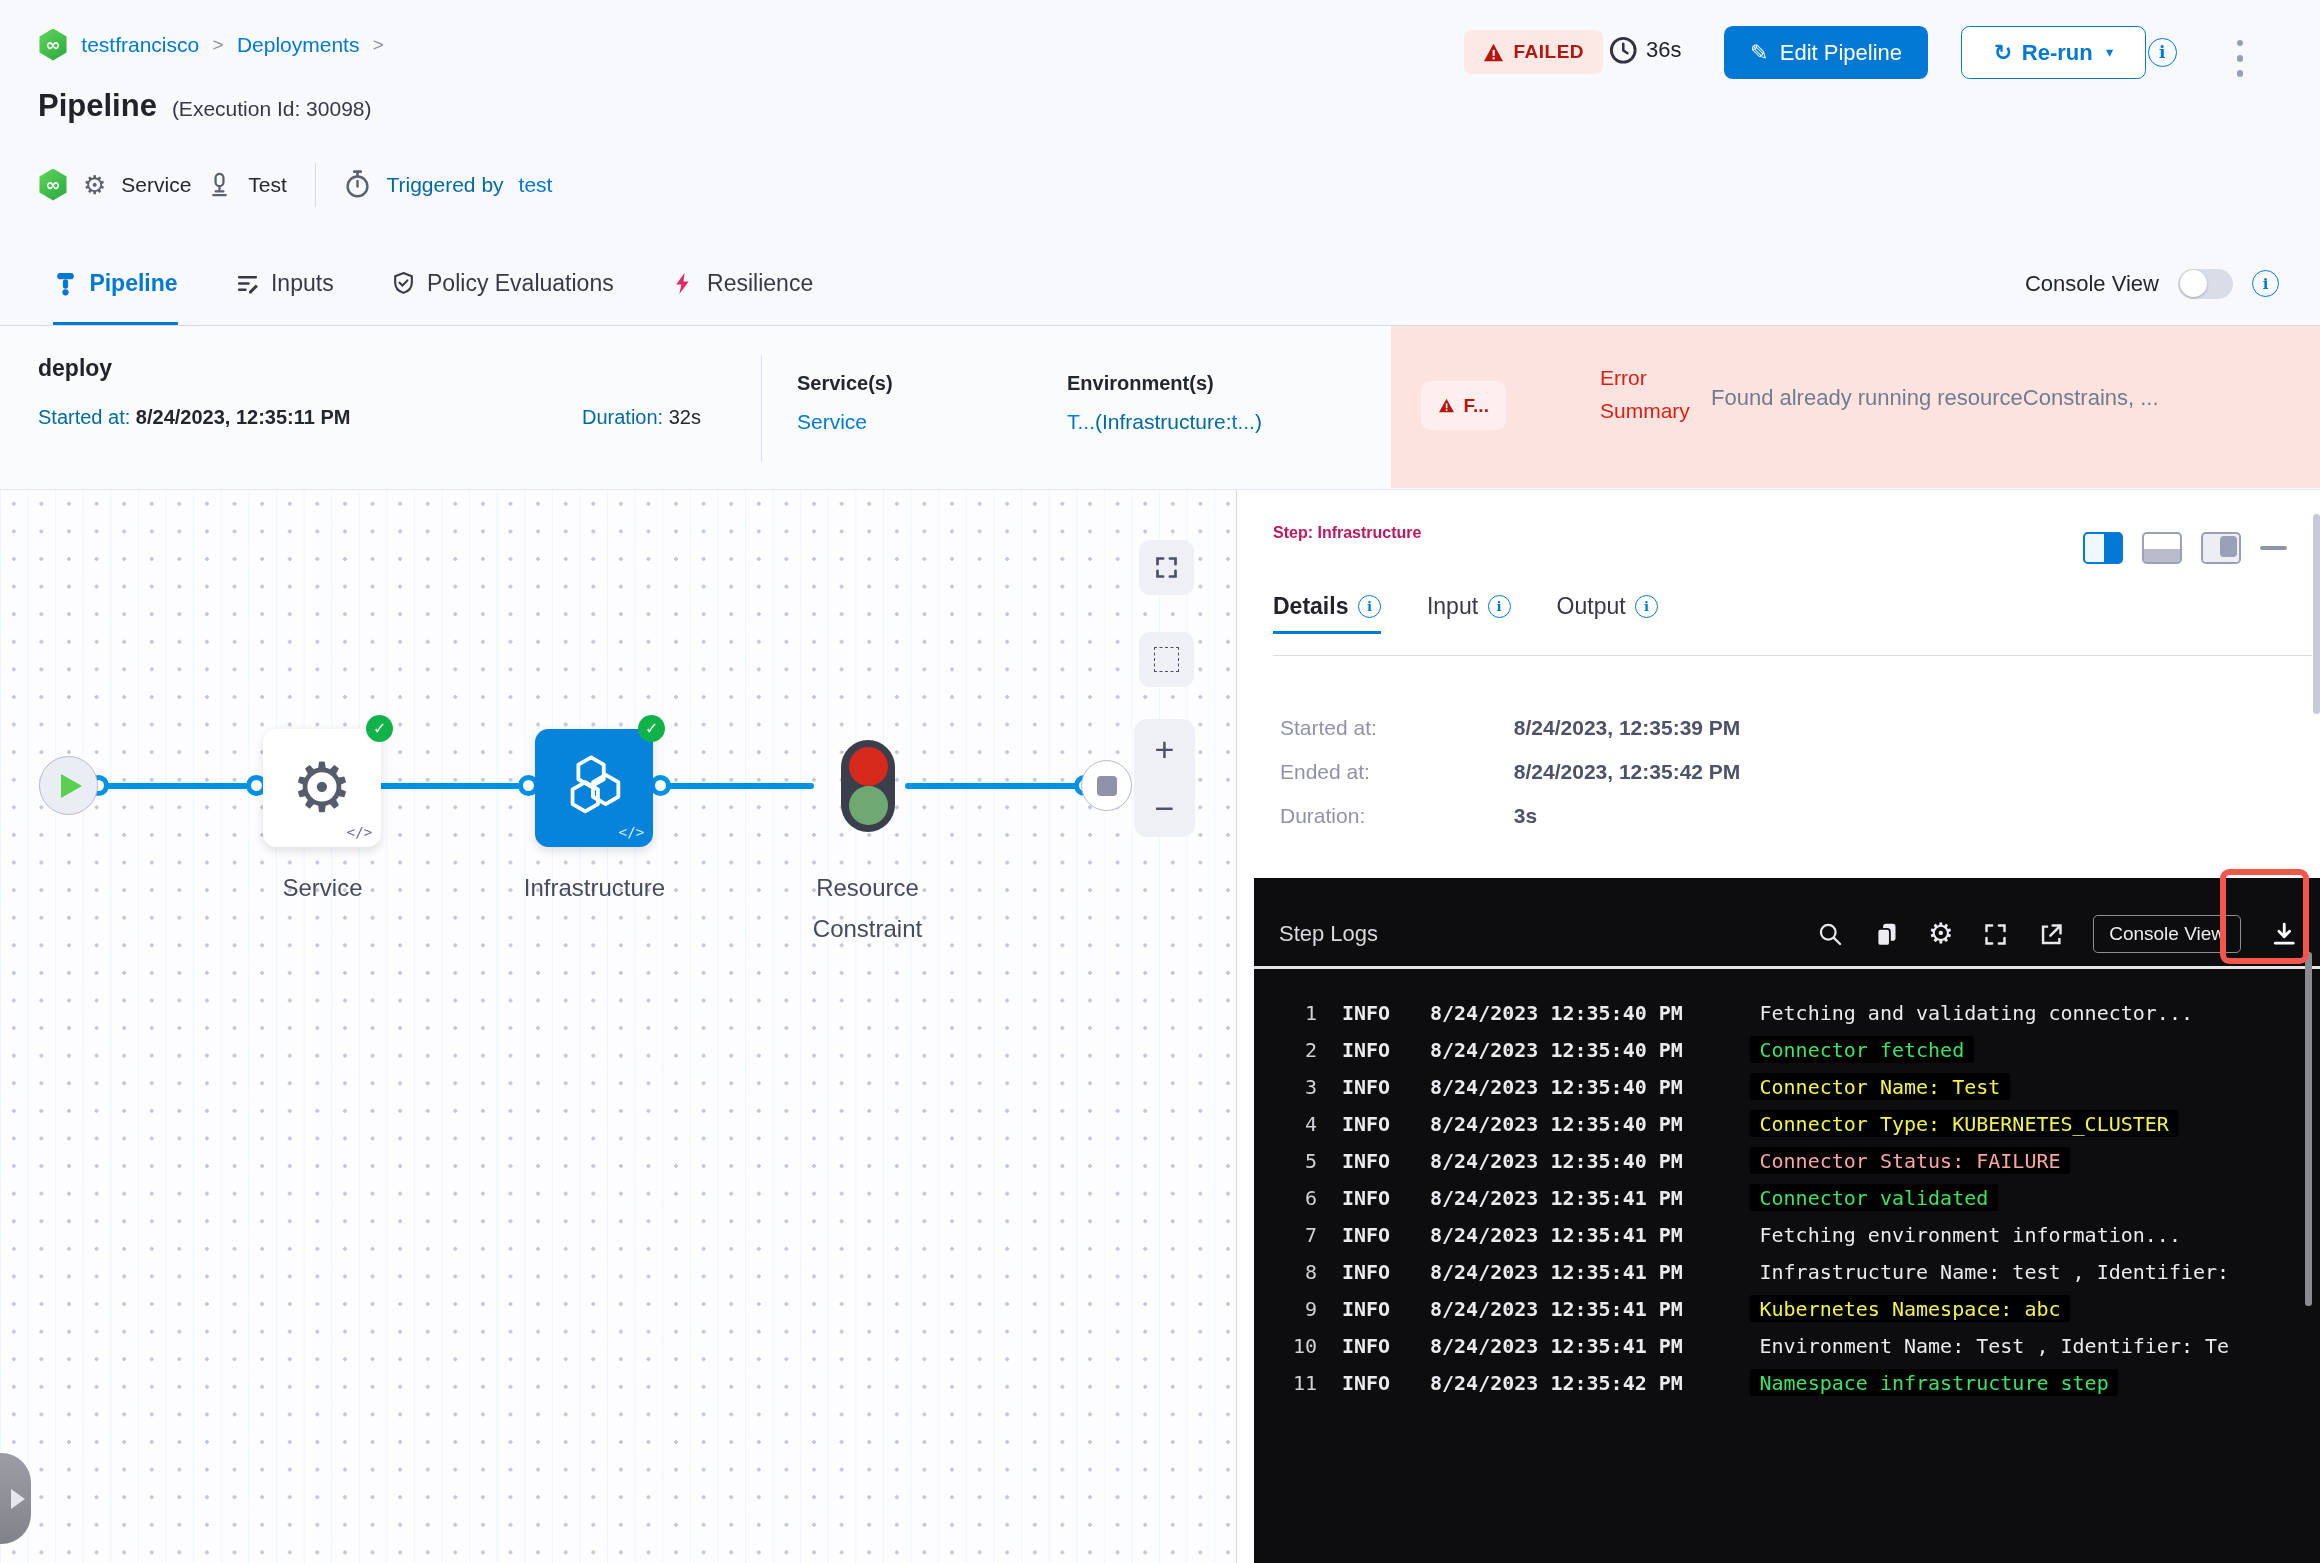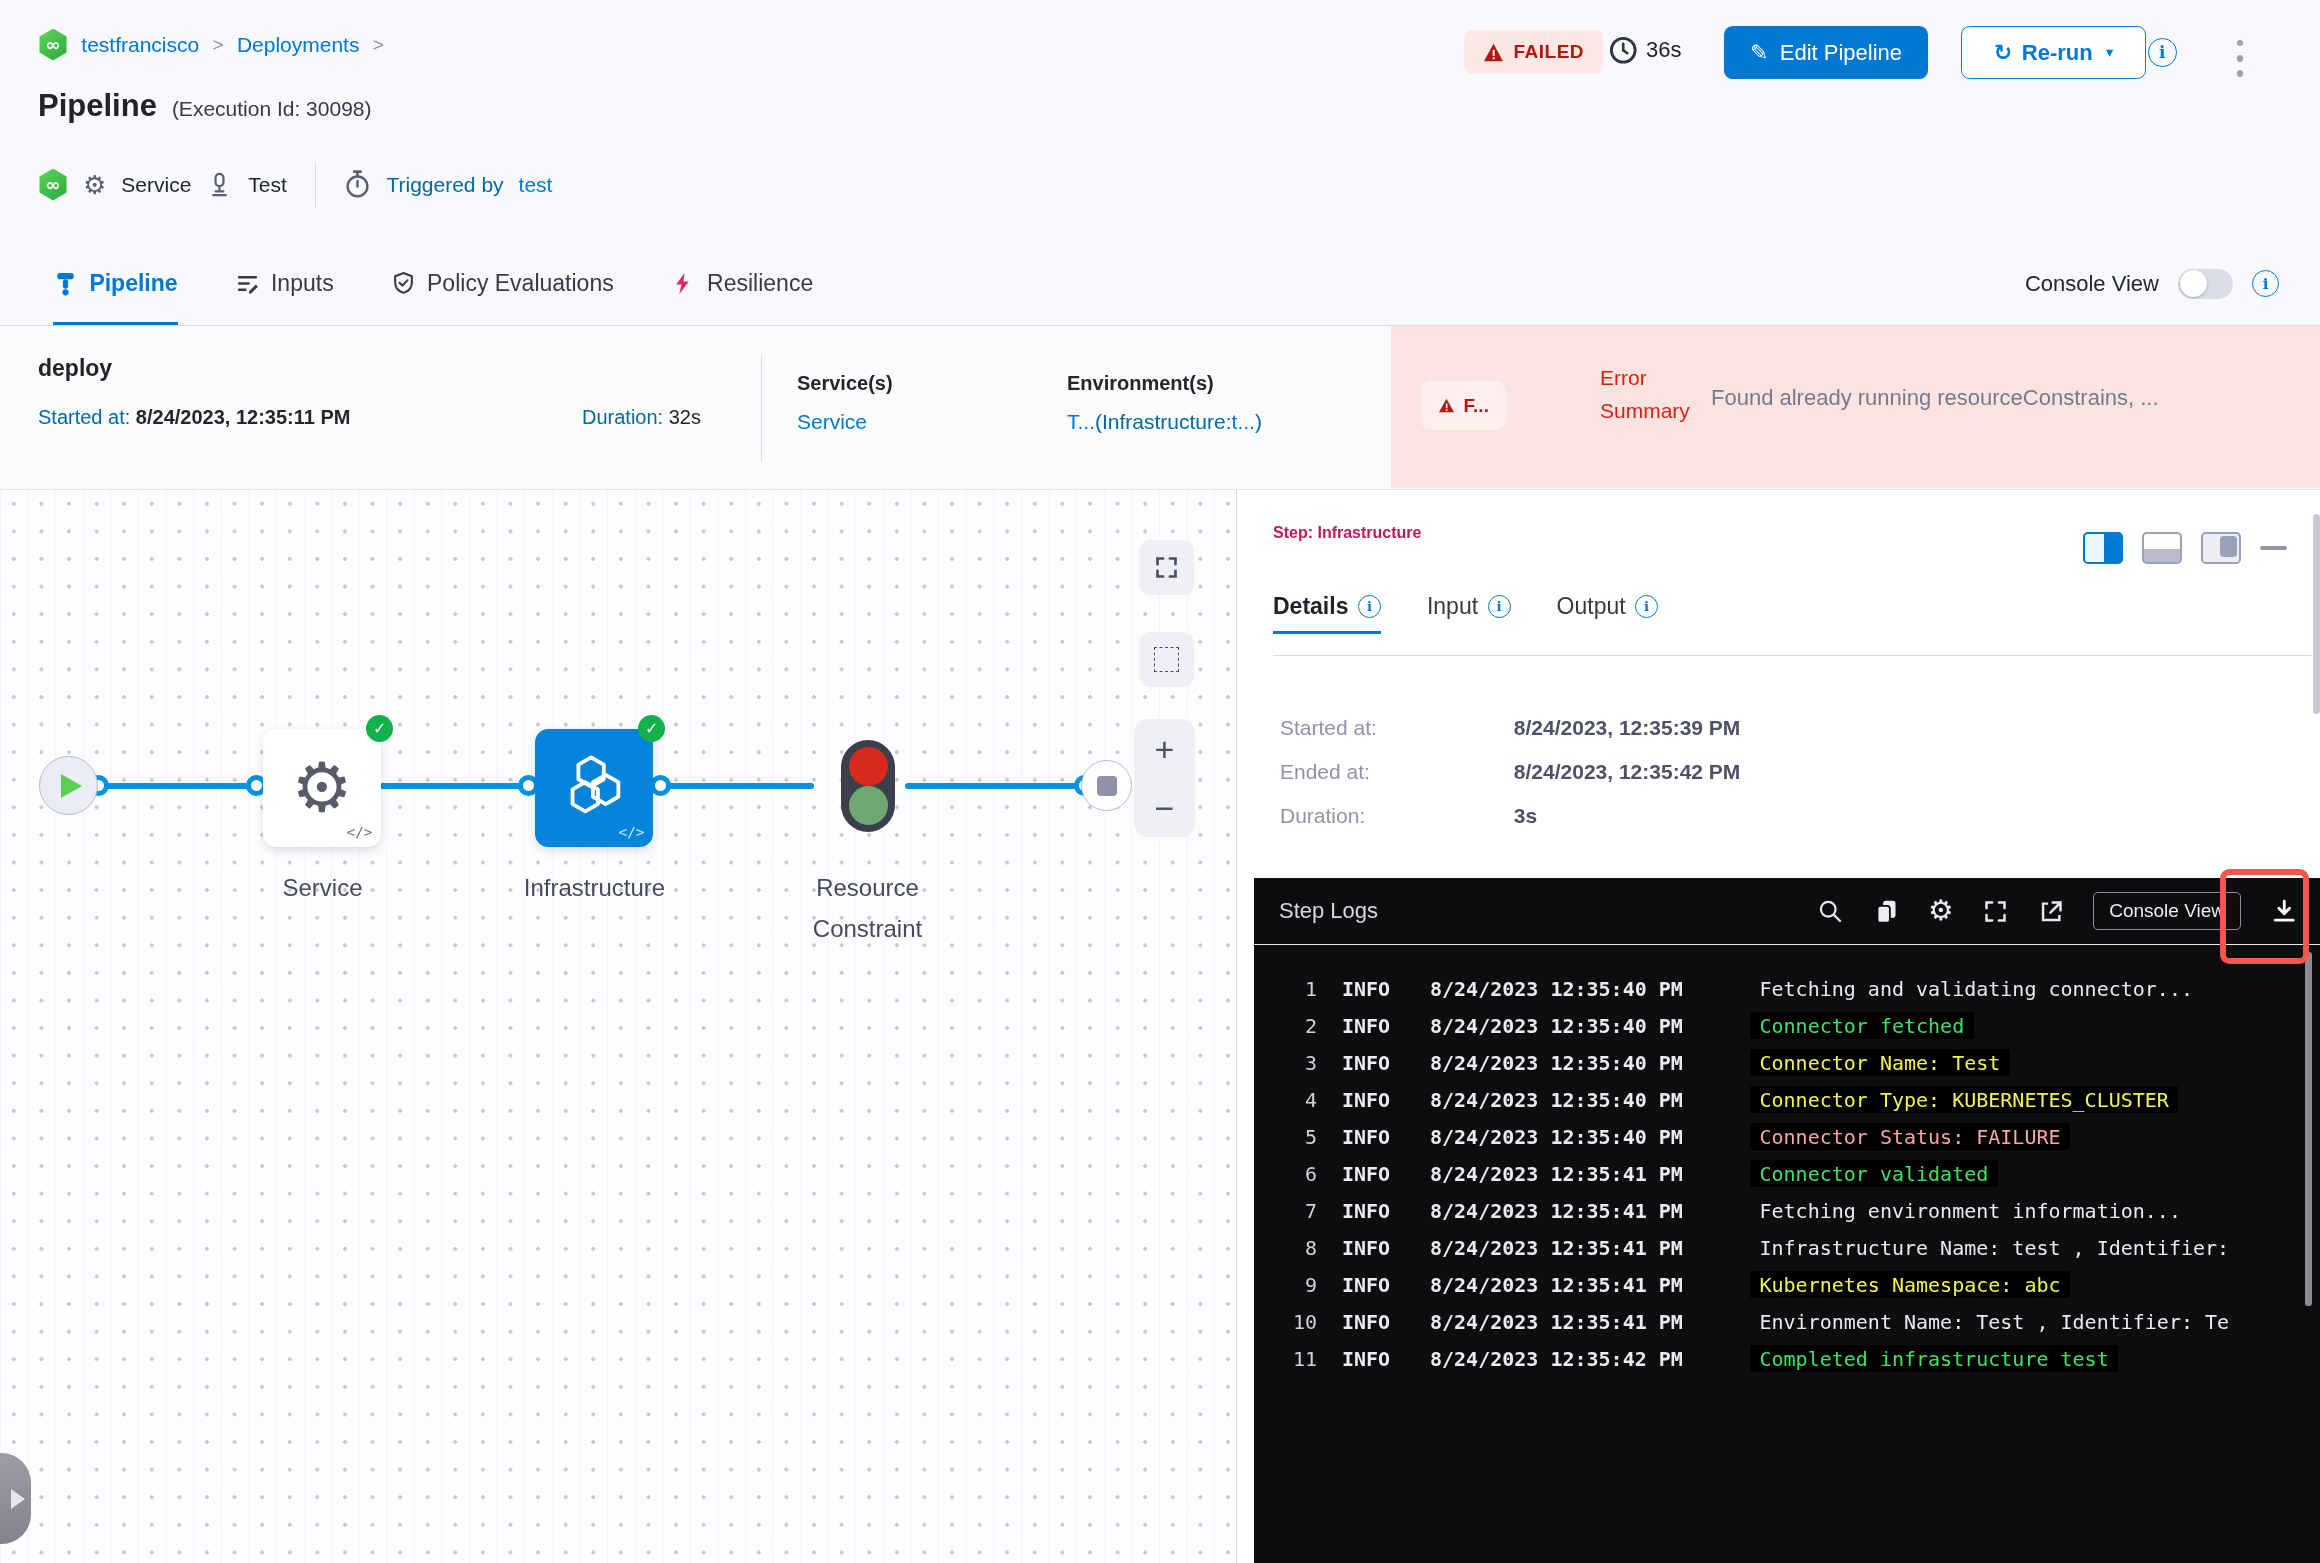--- a/index.html
+++ b/index.html
@@ -97,21 +97,21 @@
   .ptabs { position:absolute; left:36px; top:91px; height:53px; display:flex; align-items:center; }
   .ptab { display:flex; align-items:center; gap:9.5px; font-size:23px; color:#383946; margin-right:46px; height:53px; border-bottom:3.8px solid transparent; cursor:pointer; }
   .ptab.active { font-weight:bold; color:#22222a; border-bottom-color:#0278d5; }
   .pdivider { position:absolute; left:36px; right:7.6px; top:165px; height:1px; background:#d8dbe6; }
   .detail-row { position:absolute; left:43px; font-size:21px; }
   .detail-row .dl { display:inline-block; width:228px; color:#9191a9; }
   .detail-row .dv { color:#4e5268; font-weight:600; }
 
   
   .logpanel { position:absolute; left:17px; top:388px; width:1067px; height:686px; background:#0d0d10; }
-  .log-head { height:67px; display:flex; align-items:center; padding:0 23px 0 25px; border-bottom:1px solid #e5e5e5; }
+  .log-head { height:67px; display:flex; align-items:center; padding:0 23px 0 25px; border-bottom:3px solid #e5e5e5;margin-top:24px; }
   .log-title { font-size:22px; color:#d8d8df; }
   .log-tools { margin-left:auto; display:flex; align-items:center; gap:28.5px; }
   .ltool { cursor:pointer; display:flex; align-items:center; }
   .btn-consoleview { height:38px; padding:0 15px; border:1.9px solid #8f8f98; border-radius:4.8px; color:#ececf2; font-size:19px; display:flex; align-items:center; cursor:pointer; }
   .log-body { padding:25px 0 0 25px; }
   .log-row { display:grid; grid-template-columns:38px 63px 295px auto; column-gap:25px; height:37px; align-items:center; font-family:"DejaVu Sans Mono",monospace; font-size:20px; overflow:hidden; }
   .log-row .ln { text-align:right; color:#d2d2d8; }
   .log-row .lv, .log-row .ts { color:#eaeaef; white-space:nowrap;font-weight:bold; }
   .log-row .msg { white-space:nowrap; overflow:hidden; padding:1.9px 9.5px; }
   .log-row .msg.hl { background:#000; border-radius:1.9px; justify-self:start; }
@@ -472,21 +472,21 @@
           <div class="log-row">
             <span class="ln">10</span>
             <span class="lv">INFO</span>
             <span class="ts">8/24/2023 12:35:41 PM</span>
             <span class="msg" style="color: rgb(234, 234, 239);">Environment Name: Test , Identifier: Te</span>
           </div>
           <div class="log-row">
             <span class="ln">11</span>
             <span class="lv">INFO</span>
             <span class="ts">8/24/2023 12:35:42 PM</span>
-            <span class="msg hl" style="color: rgb(60, 228, 99);">Completed infrastructure test</span>
+            <span class="msg hl" style="color: rgb(60, 228, 99);">Namespace infrastructure step</span>
           </div>
         </div>
       <div class="log-scroll"></div>
     </div>
 
     <div class="vscroll" style="position:absolute;left:1076px;top:24px;"></div>
   </div>
 
   <div class="annotation"></div>
 

